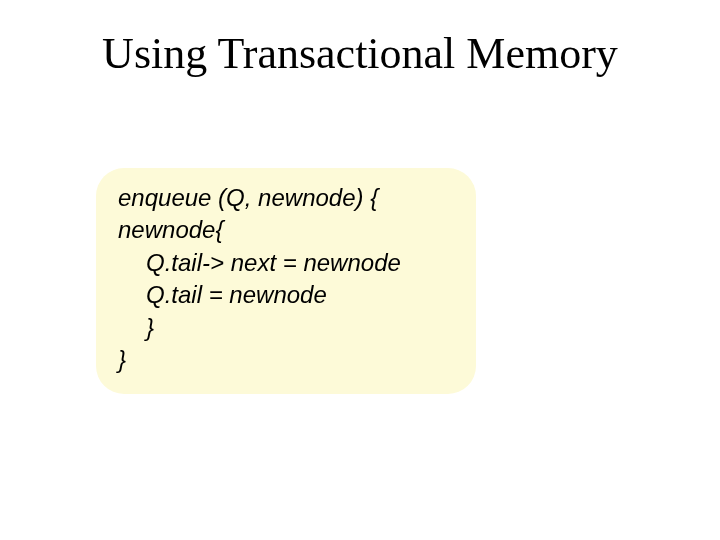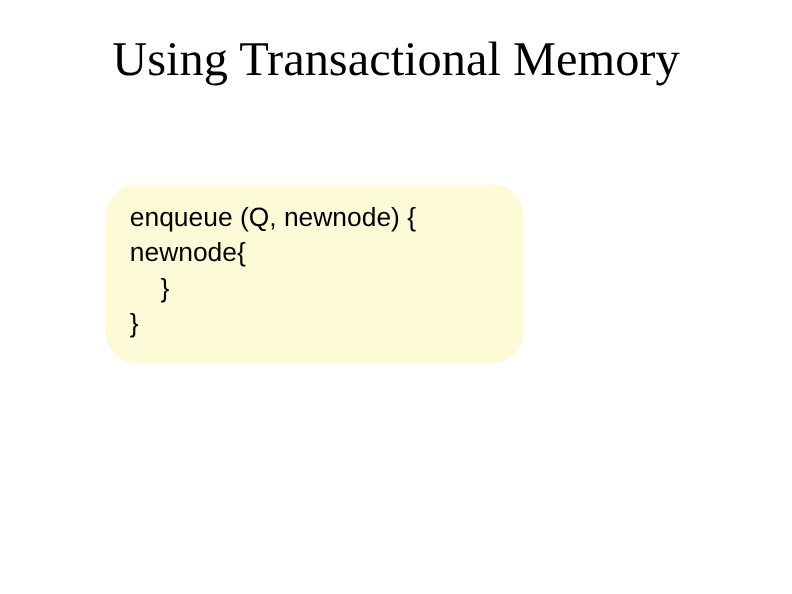--- a/index.html
+++ b/index.html
@@ -29,35 +29,38 @@
   }
   .code-box {
     position: absolute;
     top: 168px;
     left: 96px;
     width: 380px;
     padding: 14px 22px 18px 22px;
     background: #fdfad8;
     border-radius: 28px;
     box-sizing: border-box;
+    font-style: italic;
   }
   .code-line {
     font-family: Arial, Helvetica, sans-serif;
     font-size: 24px;
     color: #000;
     line-height: 1.35;
     white-space: pre;
   }
   .indent1 { padding-left: 28px; }
 </style>
 </head>
 <body>
 
 <div class="slide">
   <div class="title">Using Transactional Memory</div>
 
   <div class="code-box">
     <div class="code-line">enqueue (Q, newnode) {</div>
     <div class="code-line">newnode{</div>
+    <div class="code-line indent1">Q.tail-&gt; next = newnode</div>
+    <div class="code-line indent1">Q.tail = newnode</div>
     <div class="code-line indent1">}</div>
     <div class="code-line">}</div>
   </div>
 </div>
 
 </body></html>

